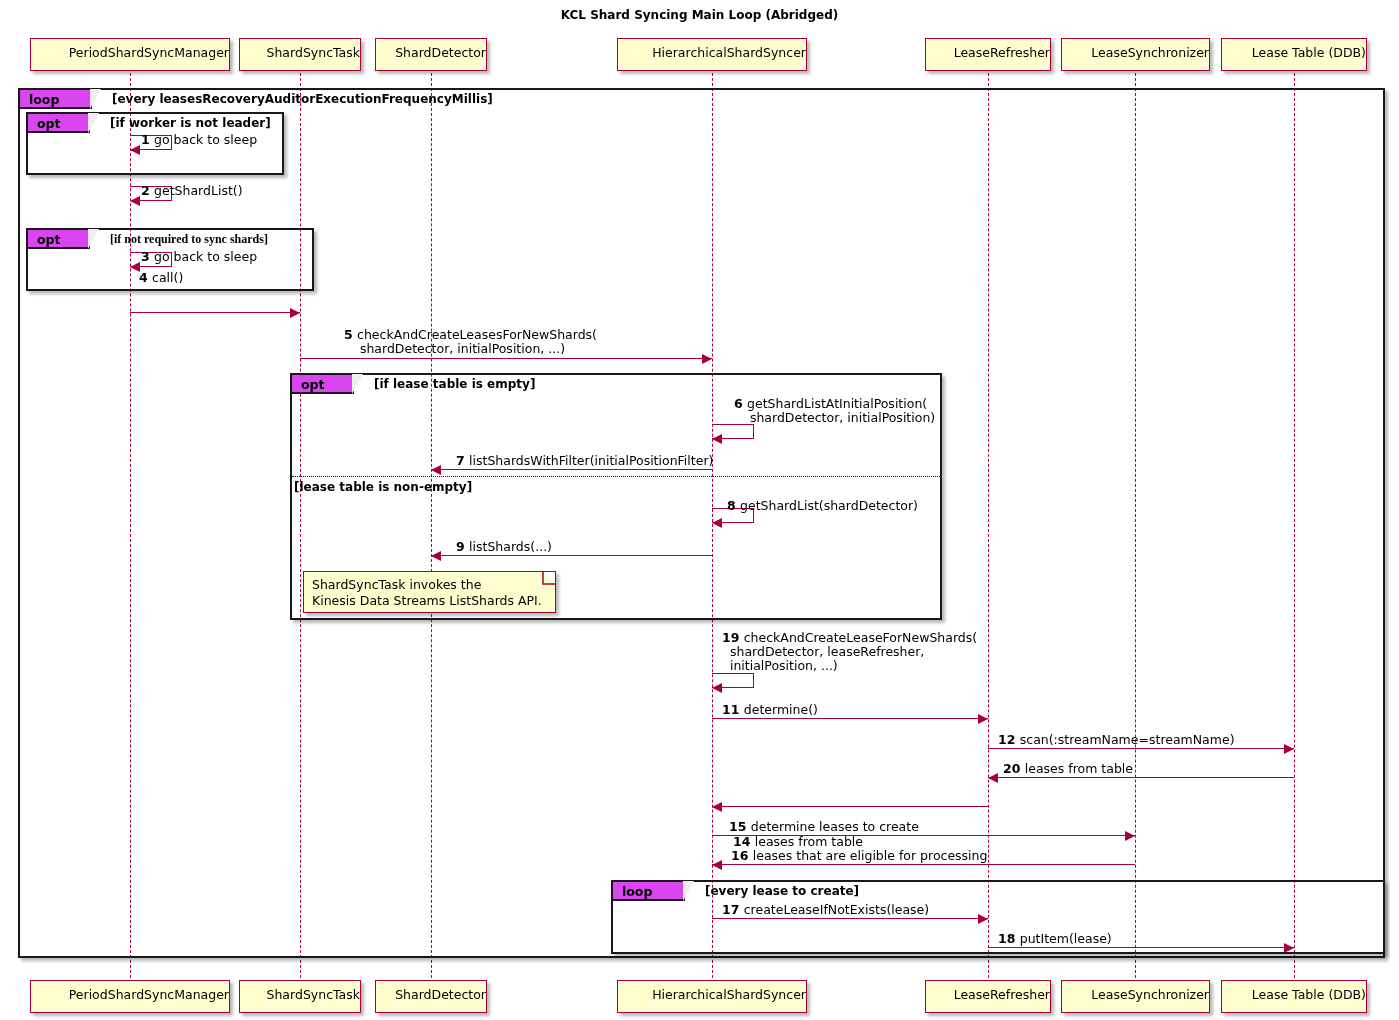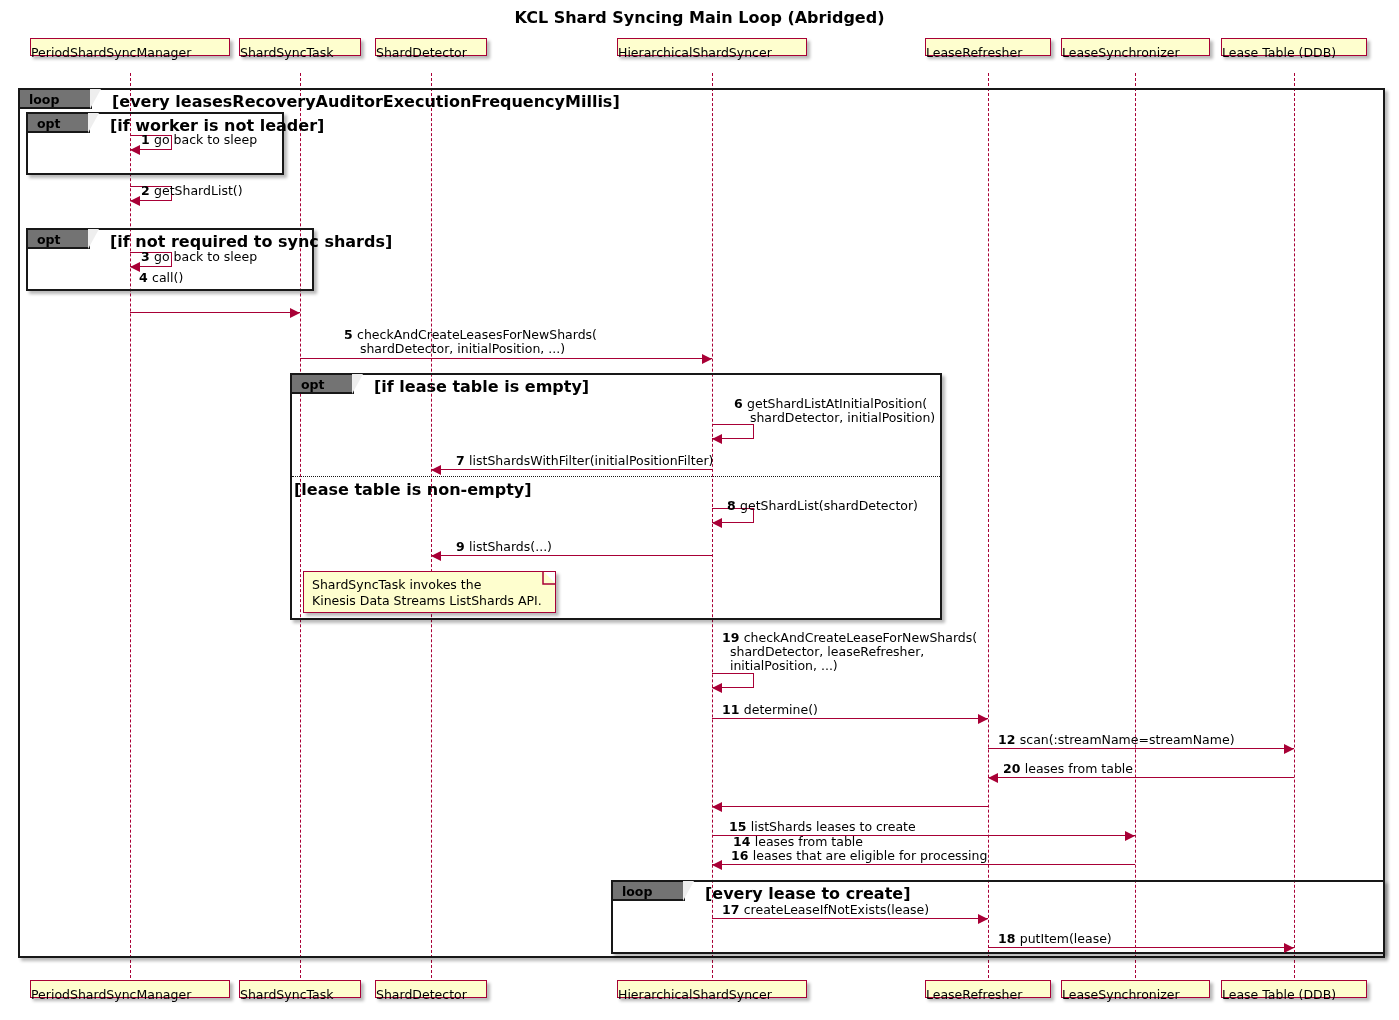--- a/index.html
+++ b/index.html
@@ -19,40 +19,40 @@
     overflow: hidden;
   }
 
   
   .diagram-title {
     position: absolute;
     left: 0;
     top: 8px;
     width: 1399px;
     text-align: center;
-    font-size: 16px;
+    font-size: 12px;
     font-weight: bold;
     color: #000000;
     letter-spacing: 0px;
   }
 
   
   .participant {
     position: absolute;
     box-sizing: border-box;
     background: #FEFECE;
     border: 1.5px solid #A80036;
     box-shadow: 3px 3px 3px rgba(0,0,0,0.28);
     font-size: 12.5px;
     color: #000000;
-    text-align: left;
+    text-align: right;
     line-height: 14px;
     padding-top: 7px;
     white-space: nowrap;
-    height: 18px;
+    height: 33px;
   }
 
   
   .lifeline {
     position: absolute;
     width: 0;
     border-left: 1.5px dashed #A80036;
   }
 
   
@@ -61,21 +61,21 @@
     box-sizing: border-box;
     border: 2px solid #181818;
     background: transparent;
     box-shadow: 3px 3px 3px rgba(0,0,0,0.28);
   }
   .frame-label {
     position: absolute;
     left: 0;
     top: 0;
     height: 19px;
-    background: #737373;
+    background: #d946ef;
     border-right: 2px solid #181818;
     border-bottom: 2px solid #181818;
     font-size: 12.5px;
     font-weight: bold;
     color: #000000;
     padding: 1px 8px 0 9px;
     box-sizing: border-box;
     line-height: 18px;
   }
   .frame-label::after {
@@ -83,21 +83,21 @@
     position: absolute;
     right: -11px;
     top: -1px;
     width: 0;
     height: 0;
     border-top: 20px solid #EEEEEE;
     border-right: 11px solid transparent;
   }
   .frame-cond {
     position: absolute;
-    font-size: 16px;
+    font-size: 12px;
     font-weight: bold;
     color: #000000;
     white-space: nowrap;
   }
   .frame-divider {
     position: absolute;
     height: 0;
     border-top: 1.5px dotted #181818;
   }
 
@@ -198,21 +198,21 @@
         <div class="frame-label" style="width: 72px;">loop</div>
       </div>
       <div class="frame-cond" style="left: 112px; top: 92px;">[every leasesRecoveryAuditorExecutionFrequencyMillis]</div>
       <div class="frame" style="left: 26px; top: 112px; width: 258px; height: 63px;">
         <div class="frame-label" style="width: 62px;">opt</div>
       </div>
       <div class="frame-cond" style="left: 110px; top: 116px;">[if worker is not leader]</div>
       <div class="frame" style="left: 26px; top: 228px; width: 288px; height: 63px;">
         <div class="frame-label" style="width: 62px;">opt</div>
       </div>
-      <div class="frame-cond" style="left: 110px; top: 232px;">[if not required to sync shards]</div>
+      <div class="frame-cond" style="left: 110px; top: 232px; font-family: Liberation Serif, serif;">[if not required to sync shards]</div>
       <div class="frame" style="left: 290px; top: 373px; width: 652px; height: 247px;">
         <div class="frame-label" style="width: 62px;">opt</div>
       </div>
       <div class="frame-cond" style="left: 374px; top: 377px;">[if lease table is empty]</div>
       <div class="frame-divider" style="left: 292px; top: 476px; width: 648px;"></div>
       <div class="frame-cond" style="left: 294px; top: 480px;">[lease table is non-empty]</div>
       <div class="frame" style="left: 611px; top: 880px; width: 774px; height: 74px;">
         <div class="frame-label" style="width: 72px;">loop</div>
       </div>
       <div class="frame-cond" style="left: 705px; top: 884px;">[every lease to create]</div>
@@ -259,21 +259,21 @@
       <div class="arrow-r" style="top: 743.5px; left: 1284px;"></div>
       <div class="msg-label" style="left: 998px; top: 733px;"><span class="msg-num">12 </span><span>scan(:streamName=streamName)</span></div>
       <div class="msg-line" style="left: 988px; top: 777px; width: 306px;"></div>
       <div class="arrow-l" style="top: 772.5px; left: 988px;"></div>
       <div class="msg-label" style="left: 1003px; top: 762px;"><span class="msg-num">20 </span><span>leases from table</span></div>
       <div class="msg-line" style="left: 712px; top: 806px; width: 276px;"></div>
       <div class="arrow-l" style="top: 801.5px; left: 712px;"></div>
       <div class="msg-label" style="left: 733px; top: 835px;"><span class="msg-num">14 </span><span>leases from table</span></div>
       <div class="msg-line" style="left: 712px; top: 835px; width: 423px;"></div>
       <div class="arrow-r" style="top: 830.5px; left: 1125px;"></div>
-      <div class="msg-label" style="left: 729px; top: 820px;"><span class="msg-num">15 </span><span>listShards leases to create</span></div>
+      <div class="msg-label" style="left: 729px; top: 820px;"><span class="msg-num">15 </span><span>determine leases to create</span></div>
       <div class="msg-line" style="left: 712px; top: 864px; width: 423px;"></div>
       <div class="arrow-l" style="top: 859.5px; left: 712px;"></div>
       <div class="msg-label" style="left: 731px; top: 849px;"><span class="msg-num">16 </span><span>leases that are eligible for processing</span></div>
       <div class="msg-line" style="left: 712px; top: 918px; width: 276px;"></div>
       <div class="arrow-r" style="top: 913.5px; left: 978px;"></div>
       <div class="msg-label" style="left: 722px; top: 903px;"><span class="msg-num">17 </span><span>createLeaseIfNotExists(lease)</span></div>
       <div class="msg-line" style="left: 988px; top: 947px; width: 306px;"></div>
       <div class="arrow-r" style="top: 942.5px; left: 1284px;"></div>
       <div class="msg-label" style="left: 998px; top: 932px;"><span class="msg-num">18 </span><span>putItem(lease)</span></div>
     </div>

